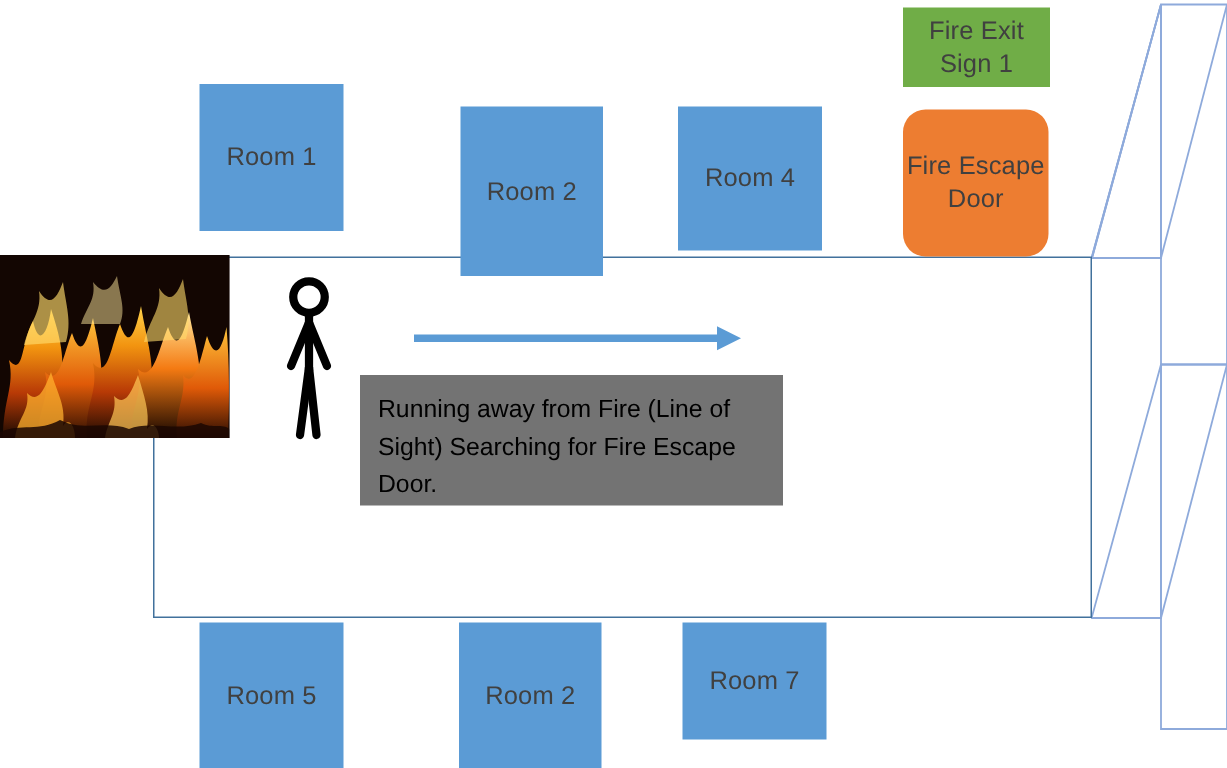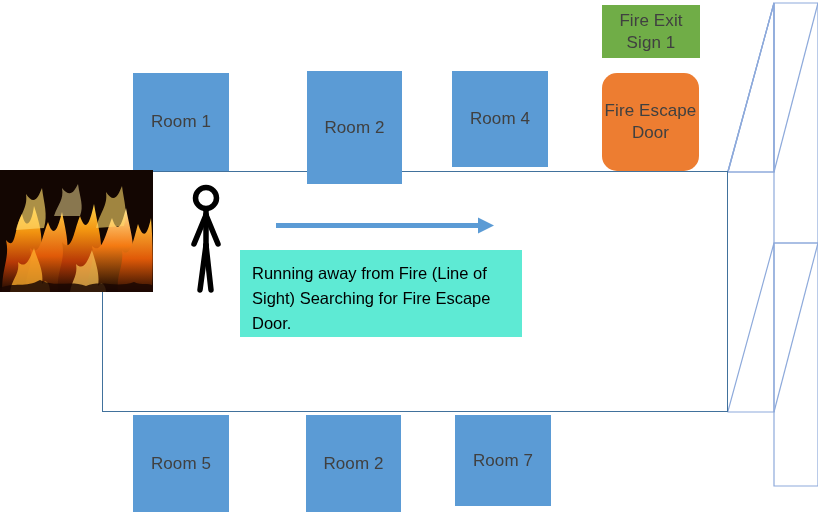--- a/index.html
+++ b/index.html
@@ -44,21 +44,21 @@
 
   .fire-img {
     position: absolute;
     overflow: hidden;
     background: #120603;
   }
   .fire-img svg { display: block; }
 
   .callout {
     position: absolute;
-    background: #5eead4;
+    background: #737373;
     box-sizing: border-box;
     color: #000000;
     font-size: 16.5px;
     line-height: 1.52;
     padding: 11px 14px 11px 12px;
   }
 
   .arrow-svg, .figure-svg, .wing-svg {
     position: absolute;
     overflow: visible;
@@ -77,21 +77,21 @@
       <path d="M 818,3 L 818,243 L 774,243 L 774,3 Z"></path>
       <path d="M 818,3 L 774,172"></path>
       <path d="M 774,243 L 774,412 L 728,412 L 728,411 L 774,243 Z"></path>
       <path d="M 818,243 L 818,486 L 774,486 L 774,243 Z"></path>
       <path d="M 818,243 L 774,412"></path>
     </g>
   </svg>
 
   <div class="corridor" style="left:102px; top:171px; width:626px; height:241px;"></div>
 
-  <div class="room-box room-blue" style="left:133px; top:73px; width:96px; height:98px;">
+  <div class="room-box room-blue" style="left:133px; top:56px; width:96px; height:98px;">
     <span>Room 1</span>
   </div>
   <div class="room-box room-blue" style="left:307px; top:71px; width:95px; height:113px;">
     <span>Room 2</span>
   </div>
   <div class="room-box room-blue" style="left:452px; top:71px; width:96px; height:96px;">
     <span>Room 4</span>
   </div>
 
   <div class="room-box sign-green" style="left:602px; top:5px; width:98px; height:53px;">
@@ -101,21 +101,21 @@
   <div class="room-box door-orange" style="left:602px; top:73px; width:97px; height:98px;">
     <span>Fire Escape Door</span>
   </div>
 
   <div class="room-box room-blue" style="left:133px; top:415px; width:96px; height:97px;">
     <span>Room 5</span>
   </div>
   <div class="room-box room-blue" style="left:306px; top:415px; width:95px; height:97px;">
     <span>Room 2</span>
   </div>
-  <div class="room-box room-blue" style="left:455px; top:415px; width:96px; height:91px;">
+  <div class="room-box room-blue" style="left:455px; top:415px; width:96px; height:78px;">
     <span>Room 7</span>
   </div>
 
   <div class="fire-img" style="left:0px; top:170px; width:153px; height:122px;">
     <svg width="153" height="122" viewBox="0 0 153 122">
       <defs>
         <linearGradient id="fg1" x1="0" y1="1" x2="0" y2="0">
           <stop offset="0%" stop-color="#1a0a02"></stop>
           <stop offset="35%" stop-color="#B83A06"></stop>
           <stop offset="70%" stop-color="#F29410"></stop>

